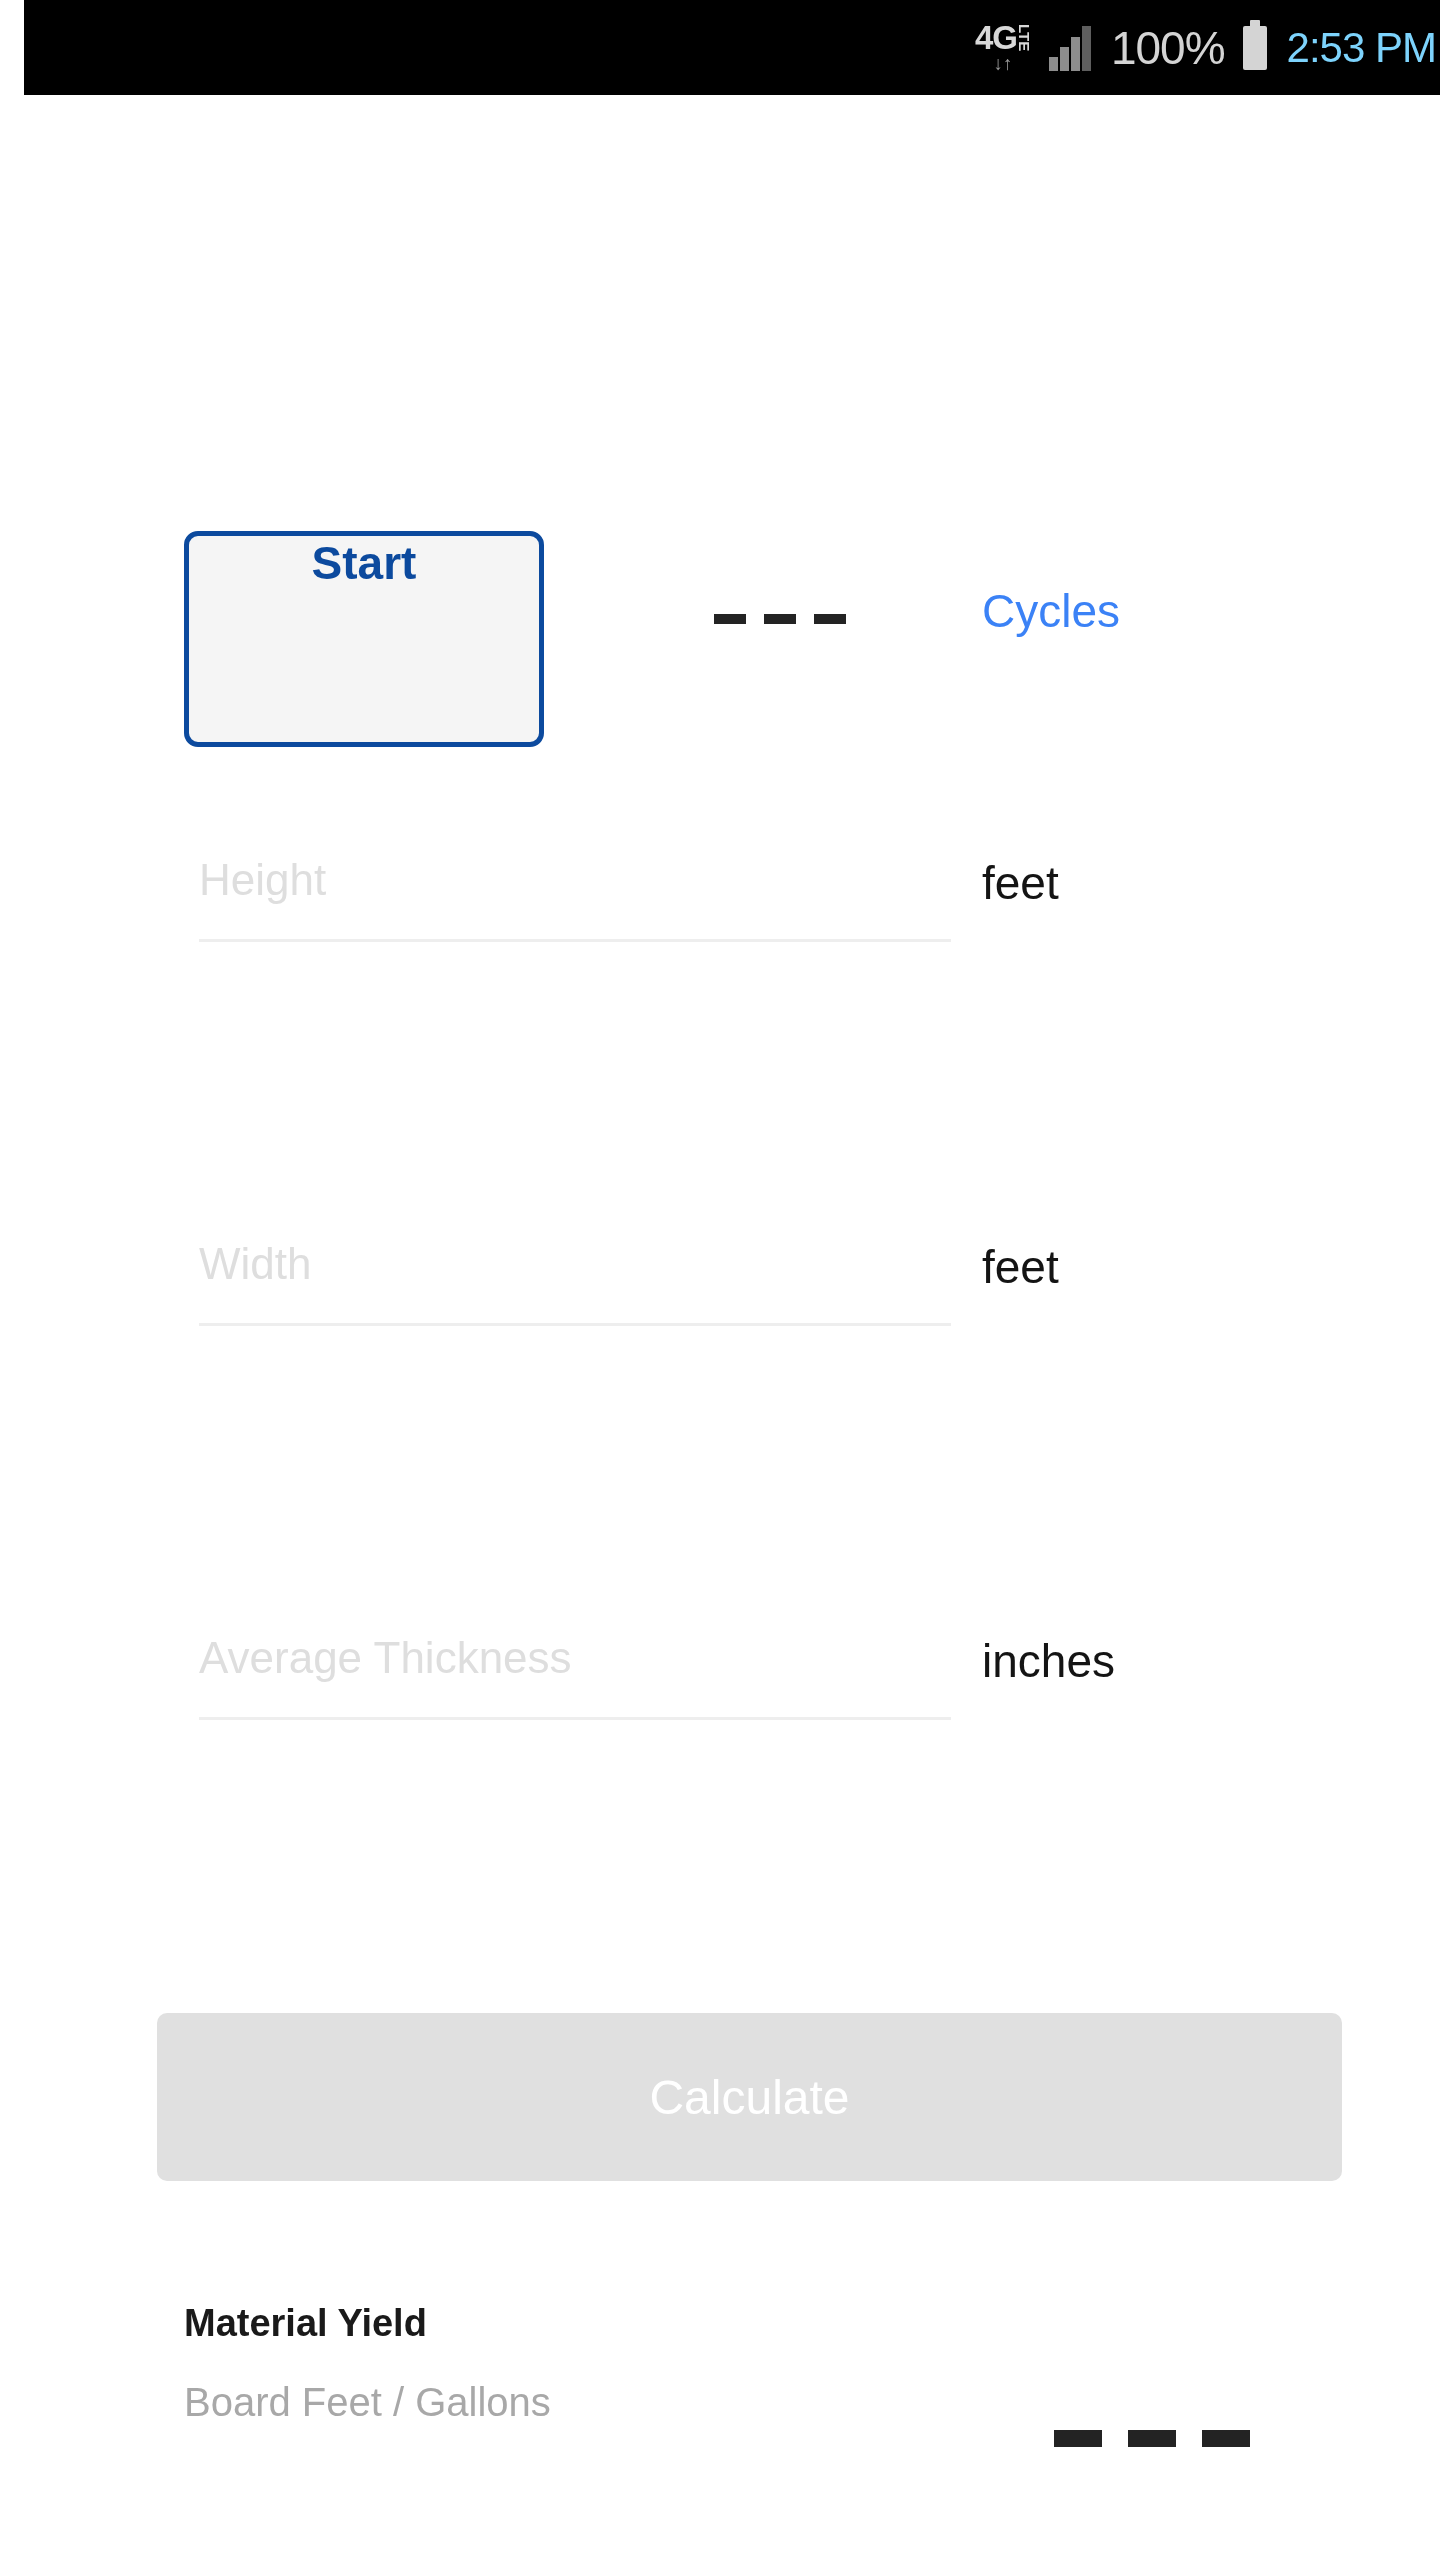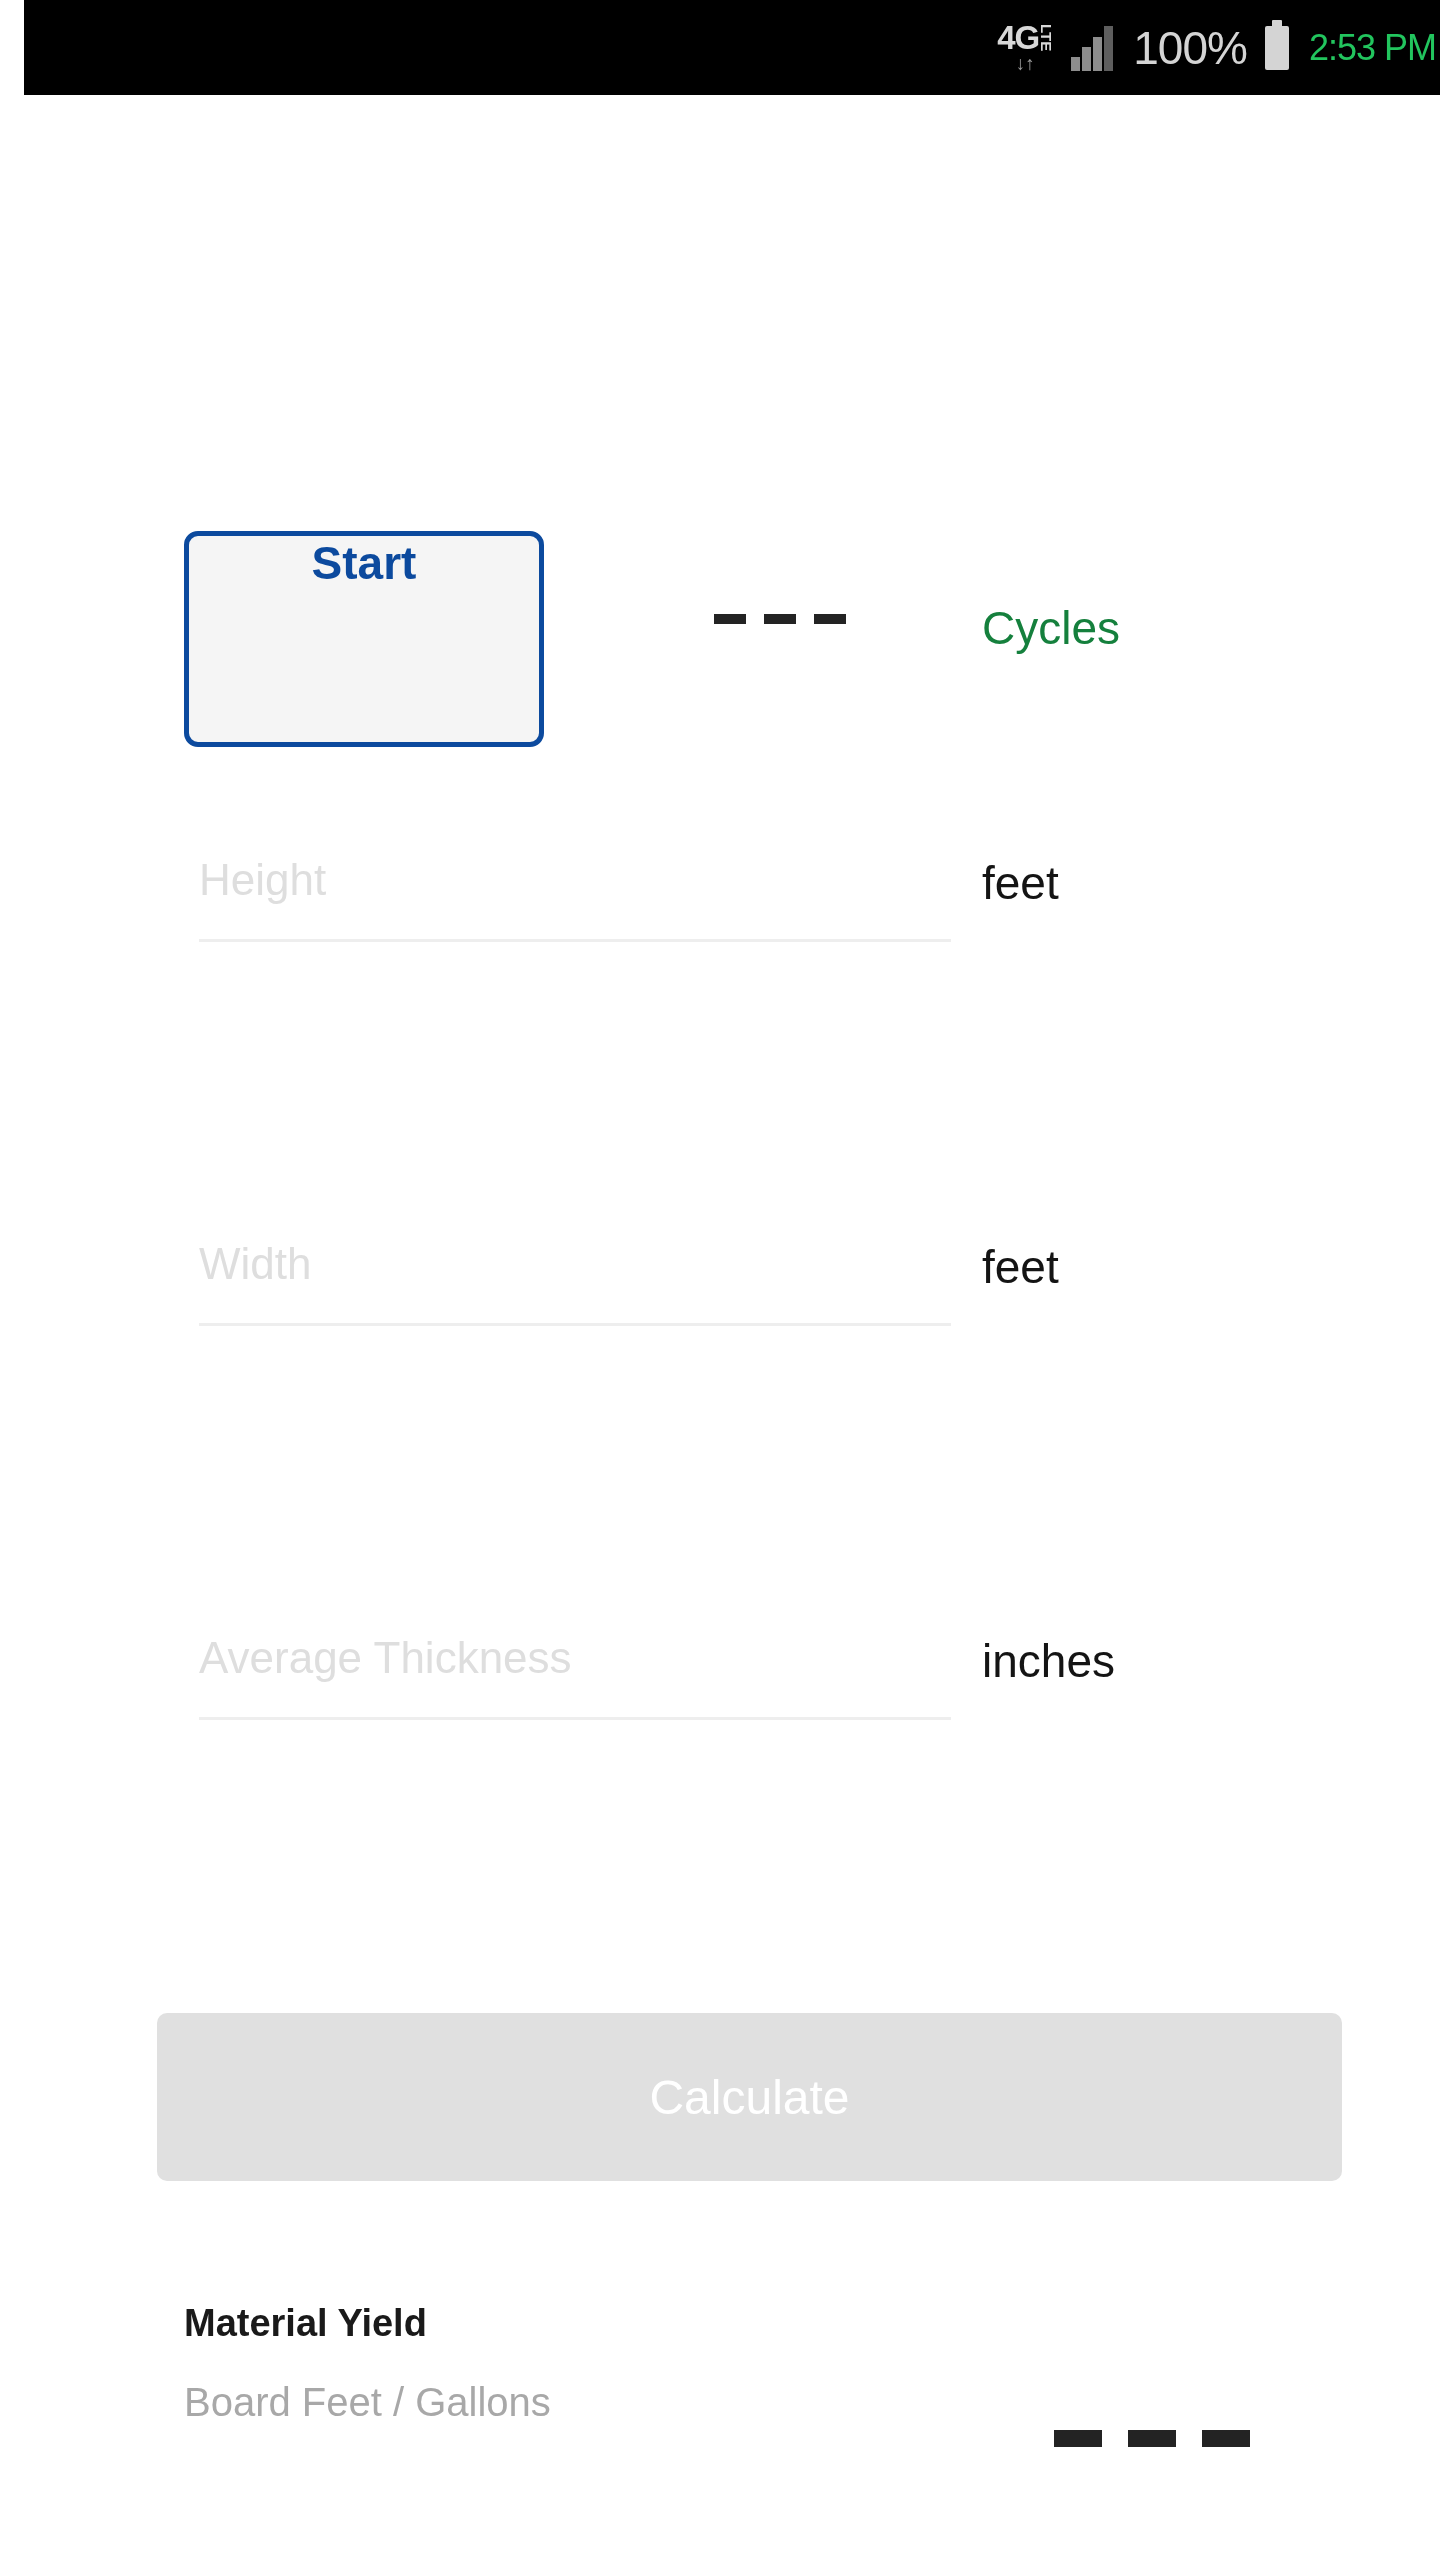--- a/index.html
+++ b/index.html
@@ -103,22 +103,22 @@
   }
   .batt-icon::before {
     content: "";
     position: absolute;
     top: -6px; left: 7px;
     width: 10px; height: 6px;
     background: #d4d4d4;
     border-radius: 1px 1px 0 0;
   }
   .clock {
-    color: #22c55e;
-    font-size: 36px;
+    color: #7dd3fc;
+    font-size: 42px;
     letter-spacing: -1px;
   }
 
   
   .app-bar {
     position: absolute;
     top: 95px; left: 0;
     width: 1440px;
     height: 215px;
     background: #f4f4f4;
@@ -197,23 +197,23 @@
   }
   .cycles-value i {
     display: block;
     width: 32px;
     height: 10px;
     background: #232323;
   }
   .cycles-label {
     position: absolute;
     left: 958px;
-    top: 81px;
+    top: 64px;
     font-size: 46px;
-    color: #15803d;
+    color: #3b82f6;
   }
 
   
   .field-row { position: absolute; left: 0; width: 1440px; height: 120px; }
   .field-row.r1 { top: 524px; }
   .field-row.r2 { top: 908px; }
   .field-row.r3 { top: 1302px; }
 
   .field-input {
     position: absolute;

